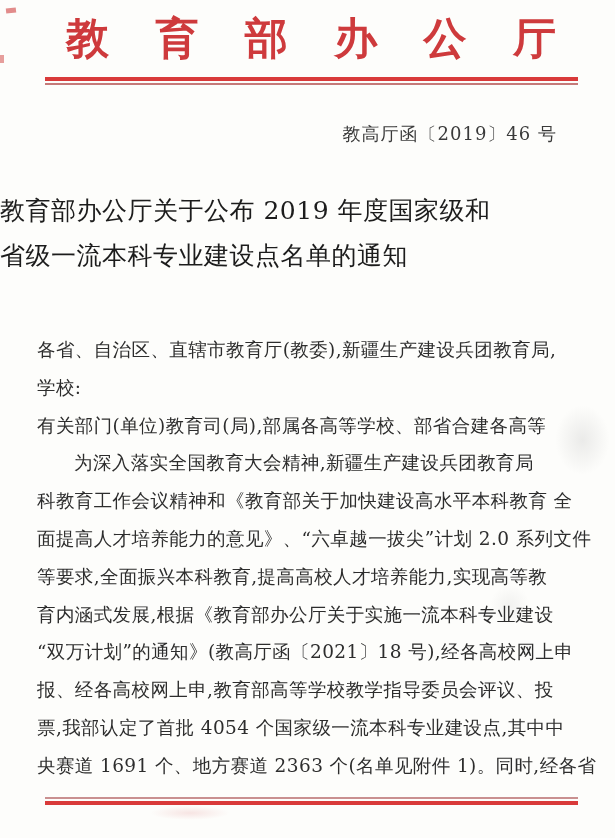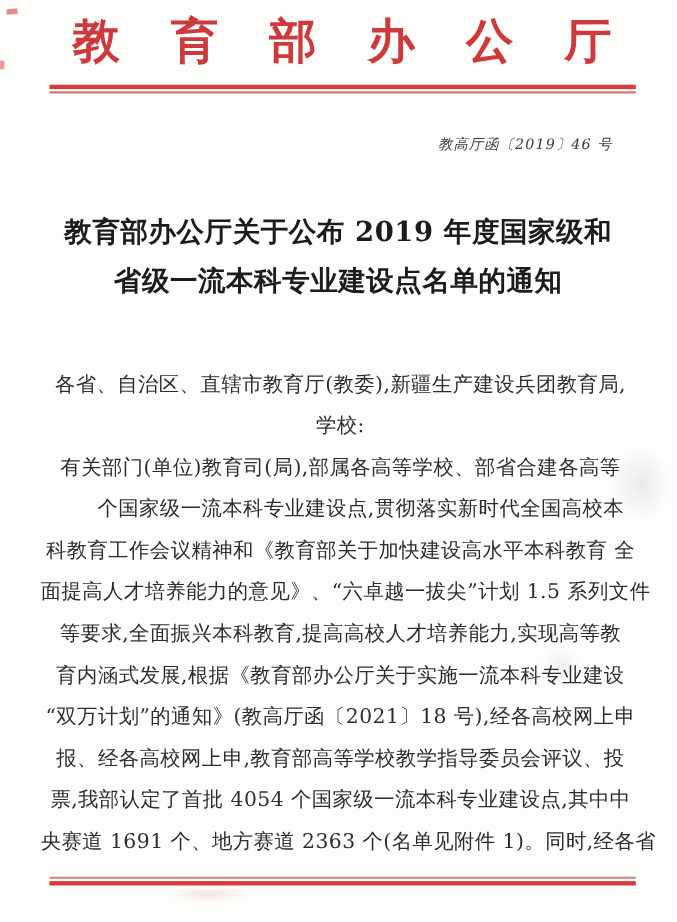--- a/index.html
+++ b/index.html
@@ -39,56 +39,54 @@
   .rule-bottom { top: 797px; }
   .rule-bottom .thin  { height: 2px; background: #c99090; }
   .rule-bottom .gap   { height: 2px; }
   .rule-bottom .thick { height: 4px; background: #d93a3a; }
 
   
   .doc-number {
     position: absolute;
     top: 122px;
     right: 58px;
-    font-size: 13px;
+    font-size: 18px;
     color: #3a3a3a;
     letter-spacing: 1px;
     white-space: nowrap;
-    font-style: italic;
   }
 
   
   .title {
     position: absolute;
     top: 188px;
     left: 0;
     right: 0;
-    text-align: center;
+    text-align: left;
     font-size: 25px;
-    font-weight: bold;
+    font-weight: normal;
     color: #1c1c1c;
     line-height: 45px;
     letter-spacing: 0.5px;
   }
 
   
   .body-text {
     position: absolute;
     top: 331px;
     left: 37px;
     width: 545px;
     font-size: 18.5px;
     color: #2d2d2d;
   }
   .line {
     height: 37.8px;
     line-height: 37.8px;
     letter-spacing: 0.4px;
     white-space: nowrap;
-    text-align: center;
   }
   .line.indent { text-indent: 37px; }
 
   
   .speck-1 {
     position: absolute; left: 6px; top: 8px;
     width: 10px; height: 5px;
     background: #d4504e; opacity: .65;
     transform: rotate(-6deg);
   }
@@ -143,23 +141,23 @@
 
   <div class="title">
     <div>教育部办公厅关于公布 2019 年度国家级和</div>
     <div>省级一流本科专业建设点名单的通知</div>
   </div>
 
   <div class="body-text">
     <div class="line">各省、自治区、直辖市教育厅(教委),新疆生产建设兵团教育局,</div>
     <div class="line">学校:</div>
     <div class="line">有关部门(单位)教育司(局),部属各高等学校、部省合建各高等</div>
-    <div class="line indent">个国家级一流本科专业建设点,贯彻落实新时代全国高校本</div>
+    <div class="line indent">为深入落实全国教育大会精神,新疆生产建设兵团教育局</div>
     <div class="line">科教育工作会议精神和《教育部关于加快建设高水平本科教育 全</div>
-    <div class="line">面提高人才培养能力的意见》、“六卓越一拔尖”计划 1.5 系列文件</div>
+    <div class="line">面提高人才培养能力的意见》、“六卓越一拔尖”计划 2.0 系列文件</div>
     <div class="line">等要求,全面振兴本科教育,提高高校人才培养能力,实现高等教</div>
     <div class="line">育内涵式发展,根据《教育部办公厅关于实施一流本科专业建设</div>
     <div class="line">“双万计划”的通知》(教高厅函〔2021〕18 号),经各高校网上申</div>
     <div class="line">报、经各高校网上申,教育部高等学校教学指导委员会评议、投</div>
     <div class="line">票,我部认定了首批 4054 个国家级一流本科专业建设点,其中中</div>
     <div class="line">央赛道 1691 个、地方赛道 2363 个(名单见附件 1)。同时,经各省</div>
   </div>
 
   <div class="rule rule-bottom">
     <div class="thin"></div>

